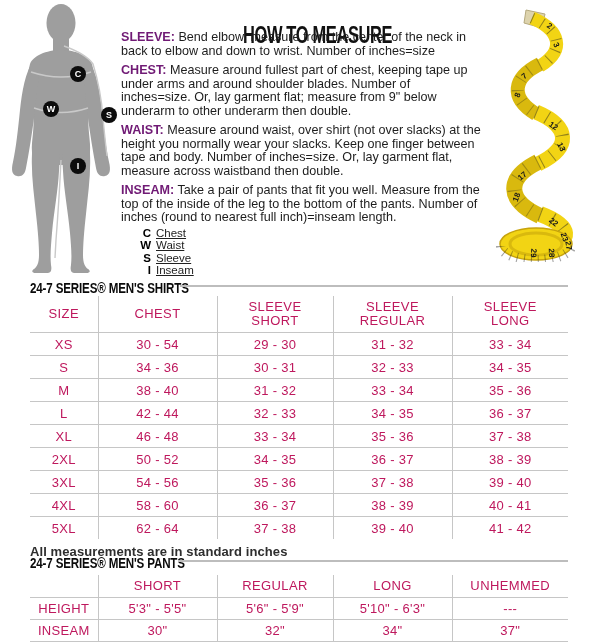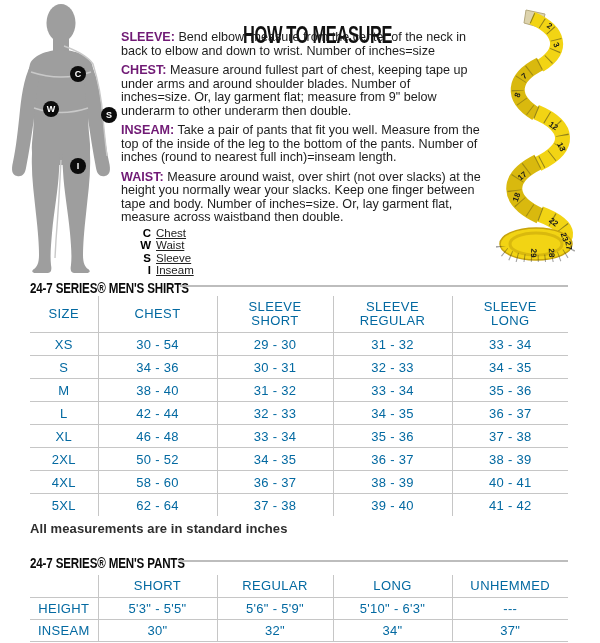--- a/index.html
+++ b/index.html
@@ -26,21 +26,21 @@
   .shirts-sec{top:279px;}
   .pants-sec{top:554px;}
   .sec-head{position:relative;height:14px;}
   .sec-title{
     display:inline-block;font-size:14.5px;font-weight:800;color:#0a0a0a;
     letter-spacing:-.2px;transform:scaleX(.80);transform-origin:left center;white-space:nowrap;
   }
   .sec-rule{position:absolute;top:6px;height:2px;right:0;background:#bdbdbd;}
   .shirts-sec .sec-rule{left:150px;}
   .pants-sec .sec-rule{left:148px;}
-  table{border-collapse:collapse;table-layout:fixed;width:538px;color:#0369a1;}
+  table{border-collapse:collapse;table-layout:fixed;width:538px;color:#be185d;}
   .shirts-sec table{margin-top:3px;}
   .pants-sec table{margin-top:7px;}
   col.c0{width:68px;} col.c1{width:119px;} col.c2{width:116px;} col.c3{width:119px;} col.c4{width:116px;}
   th,td{
     padding:0;text-align:center;vertical-align:middle;font-weight:400;
     border-bottom:1px solid #c6c6c6;font-size:13px;letter-spacing:.3px;
   }
   th:not(:last-child),td:not(:last-child){border-right:1px solid #c6c6c6;}
   thead th{white-space:pre-line;line-height:14px;letter-spacing:.4px;}
   .shirts-sec thead th{height:36px;}
@@ -88,22 +88,22 @@
     </svg>
   </div>
 
   <h1 class="page-title">
     <span class="cond">HOW TO MEASURE</span>
   </h1>
 
   <div class="instructions">
     <p><b>SLEEVE:</b> <span>Bend elbow, measure from the center of the neck in back to elbow and down to wrist.  Number of inches=size</span></p>
     <p><b>CHEST:</b> <span>Measure around fullest part of chest, keeping tape up under arms and around shoulder blades.  Number of inches=size. Or, lay garment flat; measure from 9" below underarm to other underarm then double.</span></p>
+    <p><b>WAIST:</b> <span>Measure around waist, over shirt (not over slacks) at the height you normally wear your slacks.  Keep one finger between tape and body.  Number of inches=size. Or, lay garment flat, measure across waistband then double.</span></p>
     <p><b>INSEAM:</b> <span>Take a pair of pants that fit you well.  Measure from the top of the inside of the leg to the bottom of the pants.  Number of inches (round to nearest full inch)=inseam length.</span></p>
-    <p><b>WAIST:</b> <span>Measure around waist, over shirt (not over slacks) at the height you normally wear your slacks.  Keep one finger between tape and body.  Number of inches=size. Or, lay garment flat, measure across waistband then double.</span></p>
   </div>
 
   <ul class="legend">
     <li><span class="k">C</span><span>Chest</span></li>
     <li><span class="k">W</span><span>Waist</span></li>
     <li><span class="k">S</span><span>Sleeve</span></li>
     <li><span class="k">I</span><span>Inseam</span></li>
   </ul>
 
   <div class="tape">
@@ -203,20 +203,27 @@
             <td>37 - 38</td>
           </tr>
           <tr>
             <td>2XL</td>
             <td>50 - 52</td>
             <td>34 - 35</td>
             <td>36 - 37</td>
             <td>38 - 39</td>
           </tr>
           <tr>
+            <td>3XL</td>
+            <td>54 - 56</td>
+            <td>35 - 36</td>
+            <td>37 - 38</td>
+            <td>39 - 40</td>
+          </tr>
+          <tr>
             <td>4XL</td>
             <td>58 - 60</td>
             <td>36 - 37</td>
             <td>38 - 39</td>
             <td>40 - 41</td>
           </tr>
           <tr>
             <td>5XL</td>
             <td>62 - 64</td>
             <td>37 - 38</td>

